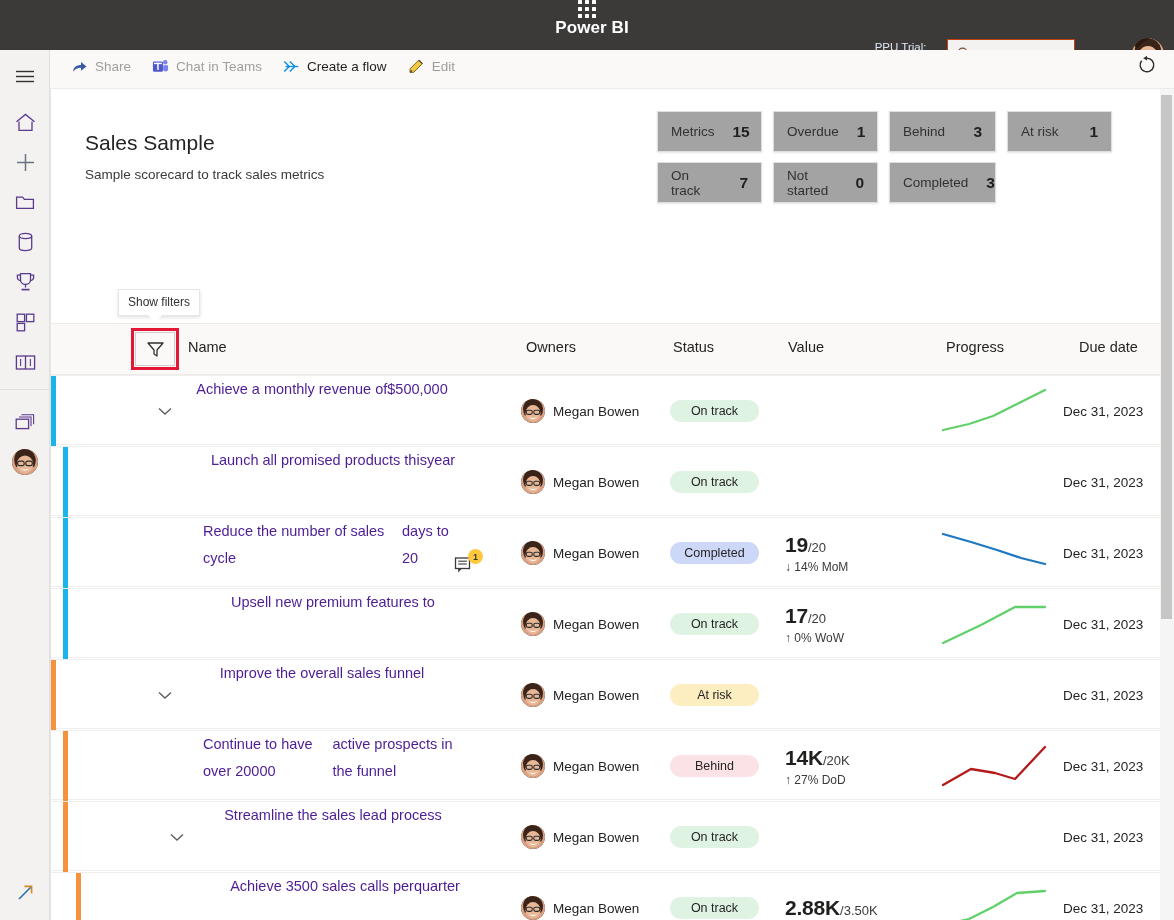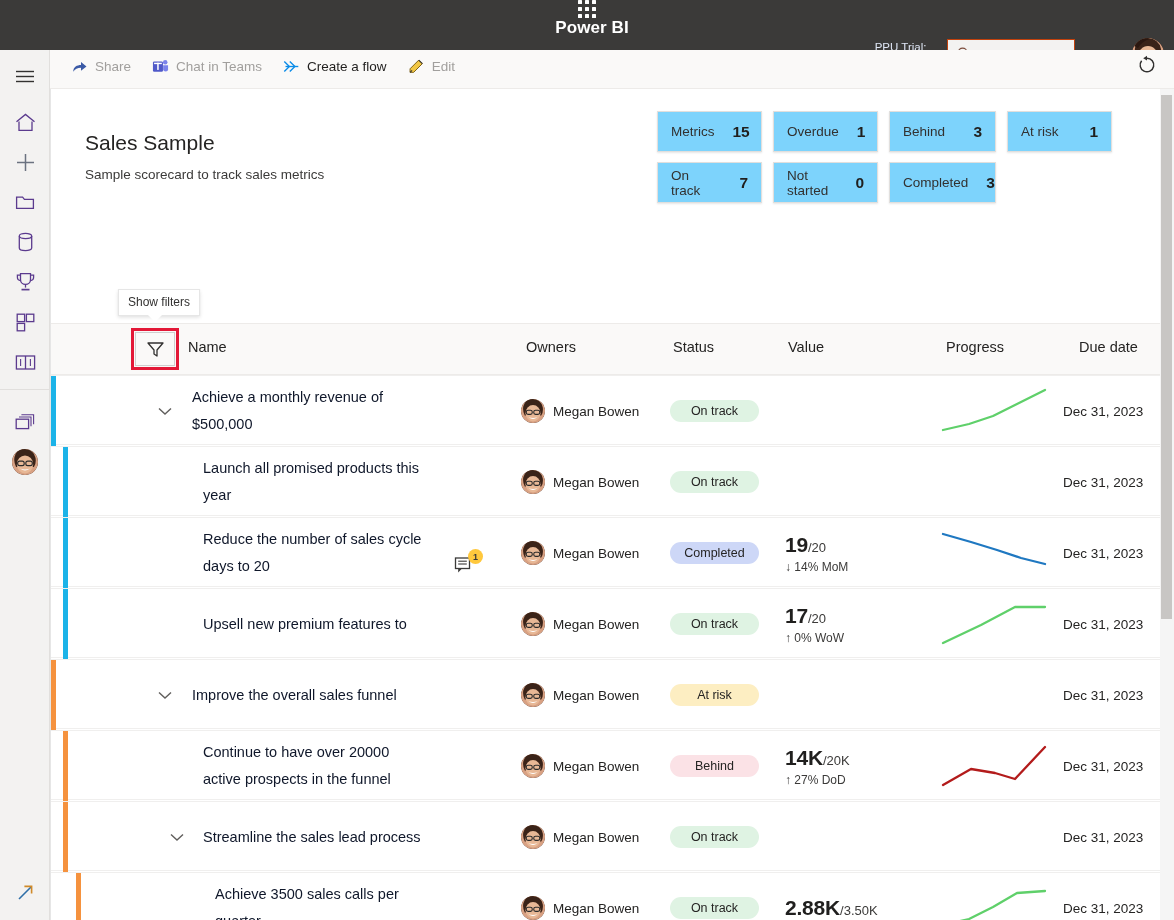--- a/index.html
+++ b/index.html
@@ -83,21 +83,21 @@
   }
 
   
   .sc-title { position: absolute; left: 34px; top: 42px; font-size: 21px; color: #252423; font-weight: 400; }
   .sc-sub   { position: absolute; left: 34px; top: 78px; font-size: 13.5px; color: #3b3a39; }
 
   
   .statgrid { position: absolute; left: 606px; top: 22px; width: 474px; }
   .statrow { display: flex; gap: 11px; margin-bottom: 10px; }
   .statcard {
-    background: #7dd3fc; border: 1px solid #e1dfdd; height: 41px;
+    background: #a3a3a3; border: 1px solid #e1dfdd; height: 41px;
     display: flex; align-items: center; justify-content: space-between;
     padding: 0 13px; box-shadow: 0 .6px 1.8px rgba(0,0,0,.10);
   }
   .statcard .lbl { font-size: 13.5px; color: #323130; }
   .statcard .num { font-size: 15.5px; color: #201f1e; font-weight: 600; margin-left: 18px; }
 
   
   .tooltip {
     position: absolute; left: 67px; top: 200px; background: #ffffff;
     border: 1px solid #e6e6e6; box-shadow: 0 1.6px 3.6px rgba(0,0,0,.13), 0 .3px .9px rgba(0,0,0,.10);
@@ -131,22 +131,22 @@
     position: relative; height: 70px; background: #ffffff;
     border: 1px solid #f0efee; border-left: none; border-right: none;
     margin-bottom: 1px;
   }
   .bar { position: absolute; top: 0; width: 5px; height: 70px; }
   .chev {
     position: absolute; width: 22px; height: 22px; top: 24px;
     display: flex; align-items: center; justify-content: center; cursor: pointer;
   }
   .mname {
-    position: absolute; top: 0; height: 70px; display: flex; flex-direction: column;
-    justify-content: center; font-size: 14.5px; color: #0f172a; line-height: 27px;
+    position: absolute; top: 0; height: 70px; display: flex; flex-direction: row;
+    justify-content: center; font-size: 14.5px; color: #4c1d95; line-height: 27px;
     width: 260px;
   }
   .mname.single { justify-content: center; }
   .cmt {
     position: absolute; width: 26px; height: 26px; top: 37px; cursor: pointer;
   }
   .cmt-badge {
     position: absolute; right: -3px; top: -6px; width: 15px; height: 15px; border-radius: 50%;
     background: #ffc83d; color: #3b3a39; font-size: 9px; font-weight: 700;
     display: flex; align-items: center; justify-content: center;

